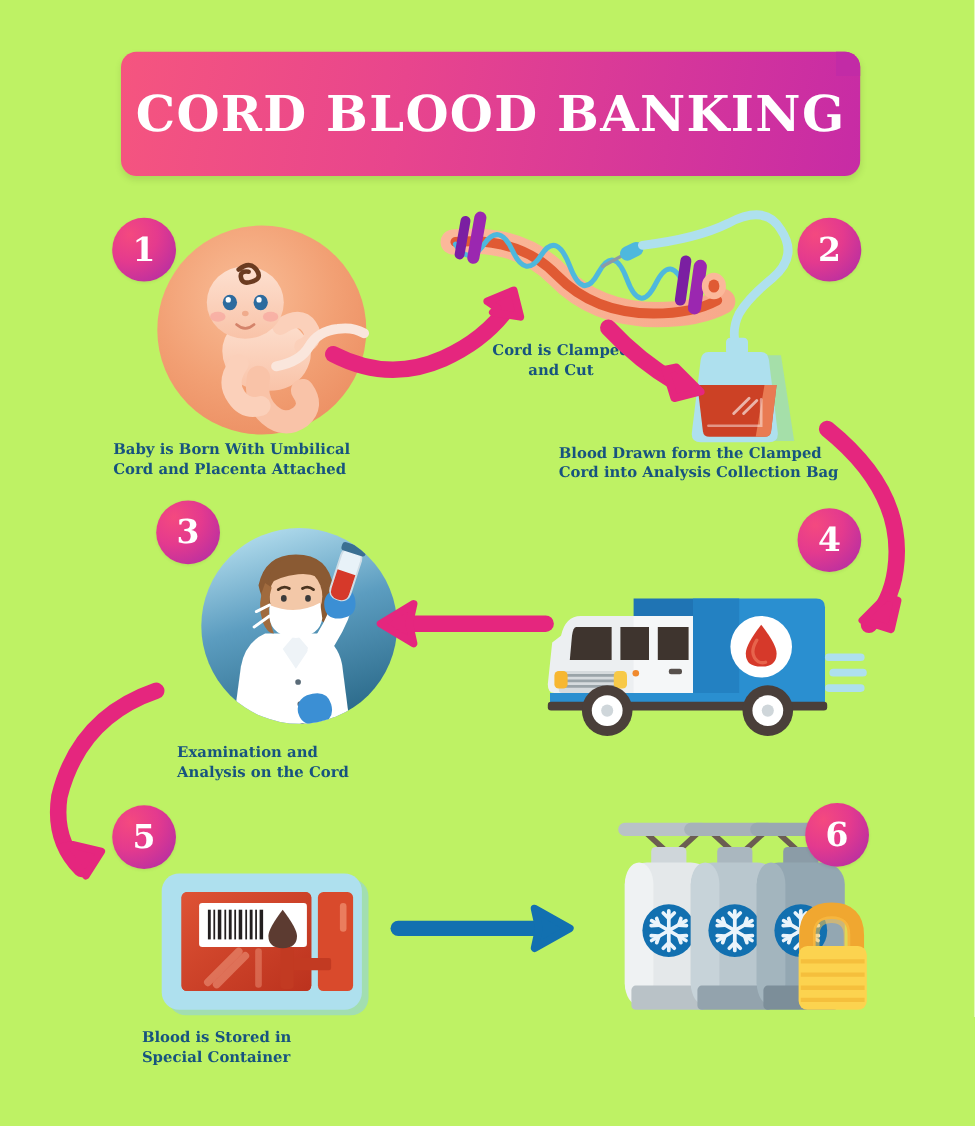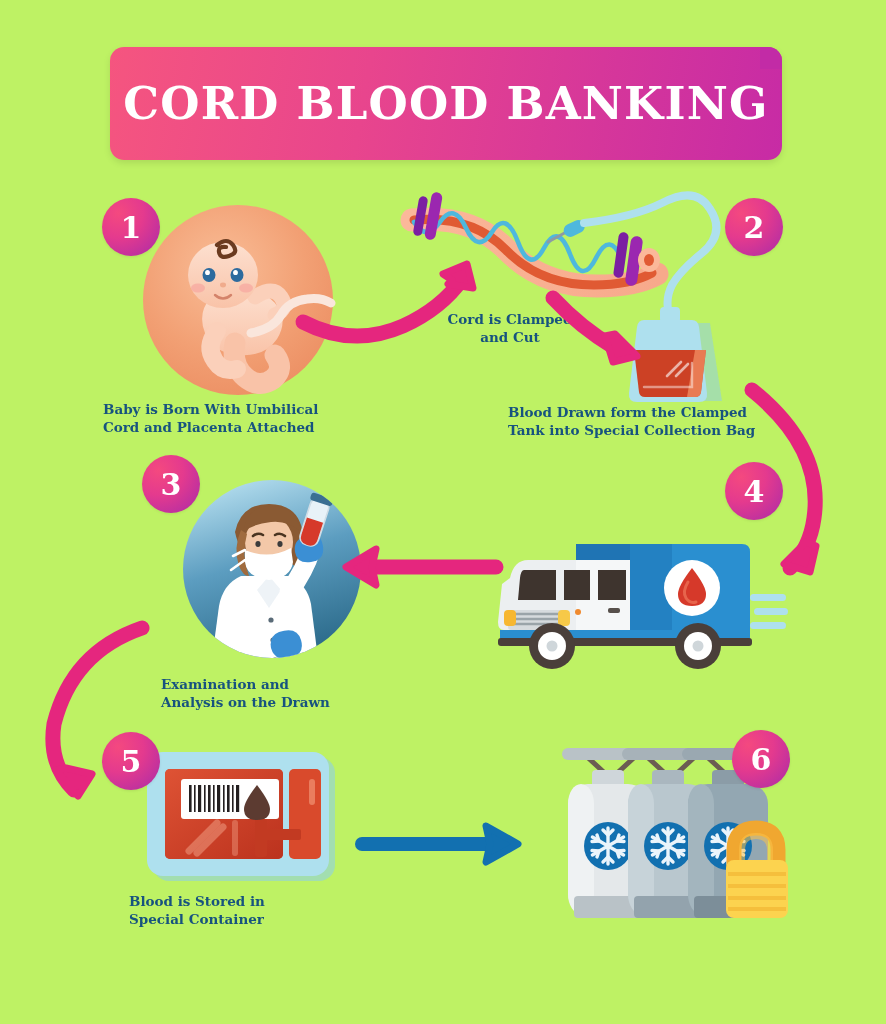--- a/index.html
+++ b/index.html
@@ -201,21 +201,21 @@
 
       <path d="M246 130 q-6 0 -7 7 l-8 66 q-1 9 8 9 h62 q9 0 8 -9 l-8 -66 q-1 -7 -7 -7 Z" fill="#aee0ee"></path>
 
       <path d="M236 160 h72 l-5 42 q-0.6 5 -6 5 h-50 q-5.4 0 -6 -5 Z" fill="#cc4125"></path>
       <path d="M297 160 h11 l-5 42 q-0.6 5 -6 5 h-8 Z" fill="#f08a5f" opacity="0.8"></path>
 
       <path d="M283 172 l-14 14 M290 174 l-12 12" stroke="#ffffff" stroke-width="2.6" stroke-linecap="round" opacity="0.6"></path>
       <path d="M246 197 h48 v-24" fill="none" stroke="#ffffff" stroke-width="2.4" stroke-linecap="round" opacity="0.45"></path>
     </svg>
     <div class="caption" style="left:110px; top:214px; width:280px;">Blood Drawn form the Clamped
-Tank into Special Collection Bag</div>
+Cord into Analysis Collection Bag</div>
   </div>
   <div class="badge" style="left:725px; top:198px;">2</div>
 
   <svg class="step" style="left:545px; top:290px;" width="125" height="90">
     <path d="M8 8 q28 30 62 50" fill="none" stroke="#e5267e" stroke-width="15" stroke-linecap="round"></path>
     <path d="M60 46 l8 26 l24 -6 l-22 -22 Z" fill="#e5267e" stroke="#e5267e" stroke-width="7" stroke-linejoin="round"></path>
   </svg>
 
   <svg class="step" style="left:738px; top:378px;" width="110" height="220">
     <path d="M14 12 q72 58 62 128 q-4 30 -24 50" fill="none" stroke="#e5267e" stroke-width="15" stroke-linecap="round"></path>
@@ -265,21 +265,21 @@
         <g transform="rotate(18 130 48)">
           <rect x="120" y="18" width="19" height="48" rx="8" fill="#e8f2f8" stroke="#cfdde6" stroke-width="1.6"></rect>
           <path d="M121 40 h17 v18 q0 8 -8.5 8 q-8.5 0 -8.5 -8 Z" fill="#d6392a"></path>
           <rect x="118" y="14" width="23" height="8" rx="3" fill="#3b6f92"></rect>
         </g>
 
         <path d="M96 152 q18 -6 22 8 q4 14 -10 18 q-16 4 -20 -10 q-2 -12 8 -16 Z" fill="#3b8fd4"></path>
       </g>
     </svg>
     <div class="caption" style="left:-22px; top:196px; width:225px;">Examination and
-Analysis on the Drawn</div>
+Analysis on the Cord</div>
   </div>
   <div class="badge" style="left:142px; top:455px;">3</div>
 
   <svg class="step" style="left:336px; top:545px;" width="168" height="48">
     <path d="M36 22 h124" fill="none" stroke="#e5267e" stroke-width="15" stroke-linecap="round"></path>
     <path d="M40 4 l-30 18 l30 18 l-4 -18 Z" fill="#e5267e" stroke="#e5267e" stroke-width="7" stroke-linejoin="round"></path>
   </svg>
 
   <div class="step" style="left:480px; top:520px;">
     <svg width="300" height="160" viewBox="0 0 300 160">
@@ -323,21 +323,21 @@
       <rect x="270" y="102" width="36" height="7" rx="3.5" fill="#aee0ee"></rect>
     </svg>
   </div>
   <div class="badge" style="left:725px; top:462px;">4</div>
 
   <svg class="step" style="left:38px; top:612px;" width="130" height="200">
     <path d="M104 16 q-70 24 -88 96 q-6 40 20 66" fill="none" stroke="#e5267e" stroke-width="15" stroke-linecap="round"></path>
     <path d="M18 158 l22 26 l14 -22 l-26 -6 Z" fill="#e5267e" stroke="#e5267e" stroke-width="7" stroke-linejoin="round"></path>
   </svg>
 
-  <div class="step" style="left:143px; top:749px;">
+  <div class="step" style="left:143px; top:791px;">
     <svg width="196" height="135" viewBox="0 0 196 135">
 
       <rect x="10" y="8" width="182" height="124" rx="16" fill="#8fd0e2" opacity="0.6"></rect>
 
       <rect x="4" y="3" width="182" height="124" rx="16" fill="#aee0ee"></rect>
 
       <rect x="22" y="20" width="118" height="90" rx="5" fill="#cf3f28"></rect>
       <rect x="22" y="20" width="118" height="90" rx="5" fill="url(#bagGrad)"></rect>
       <defs>
         <linearGradient id="bagGrad" x1="0" y1="0" x2="1" y2="1">

